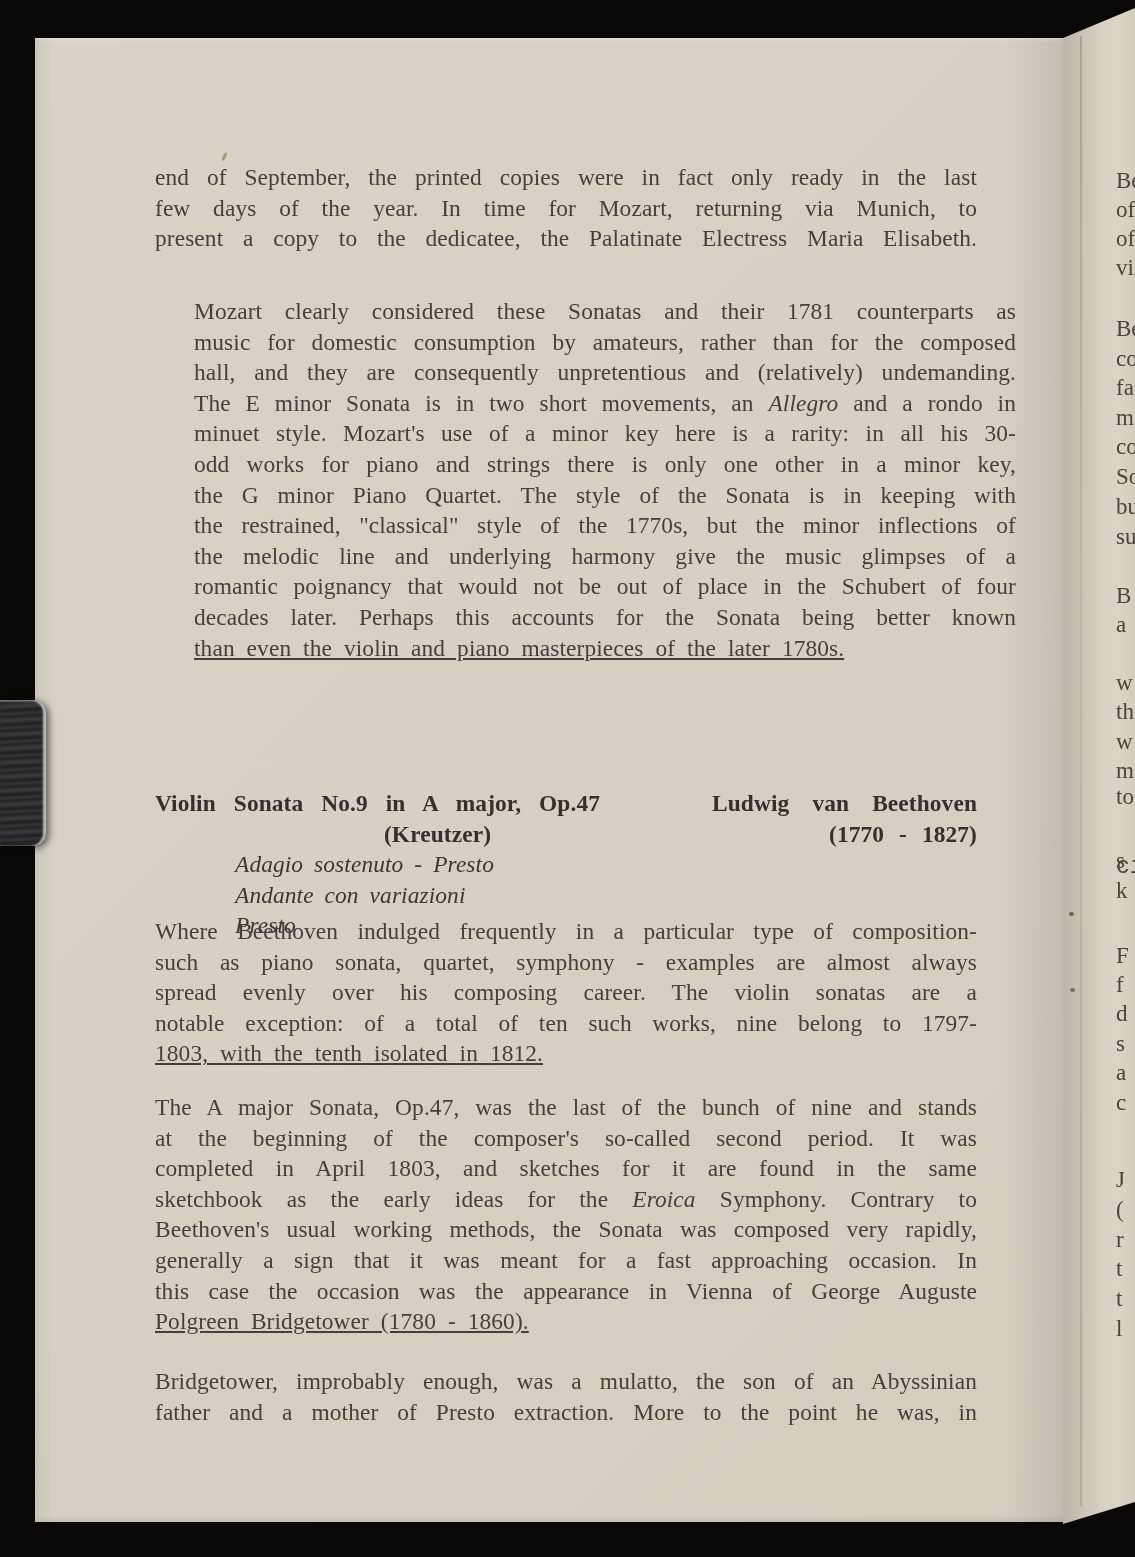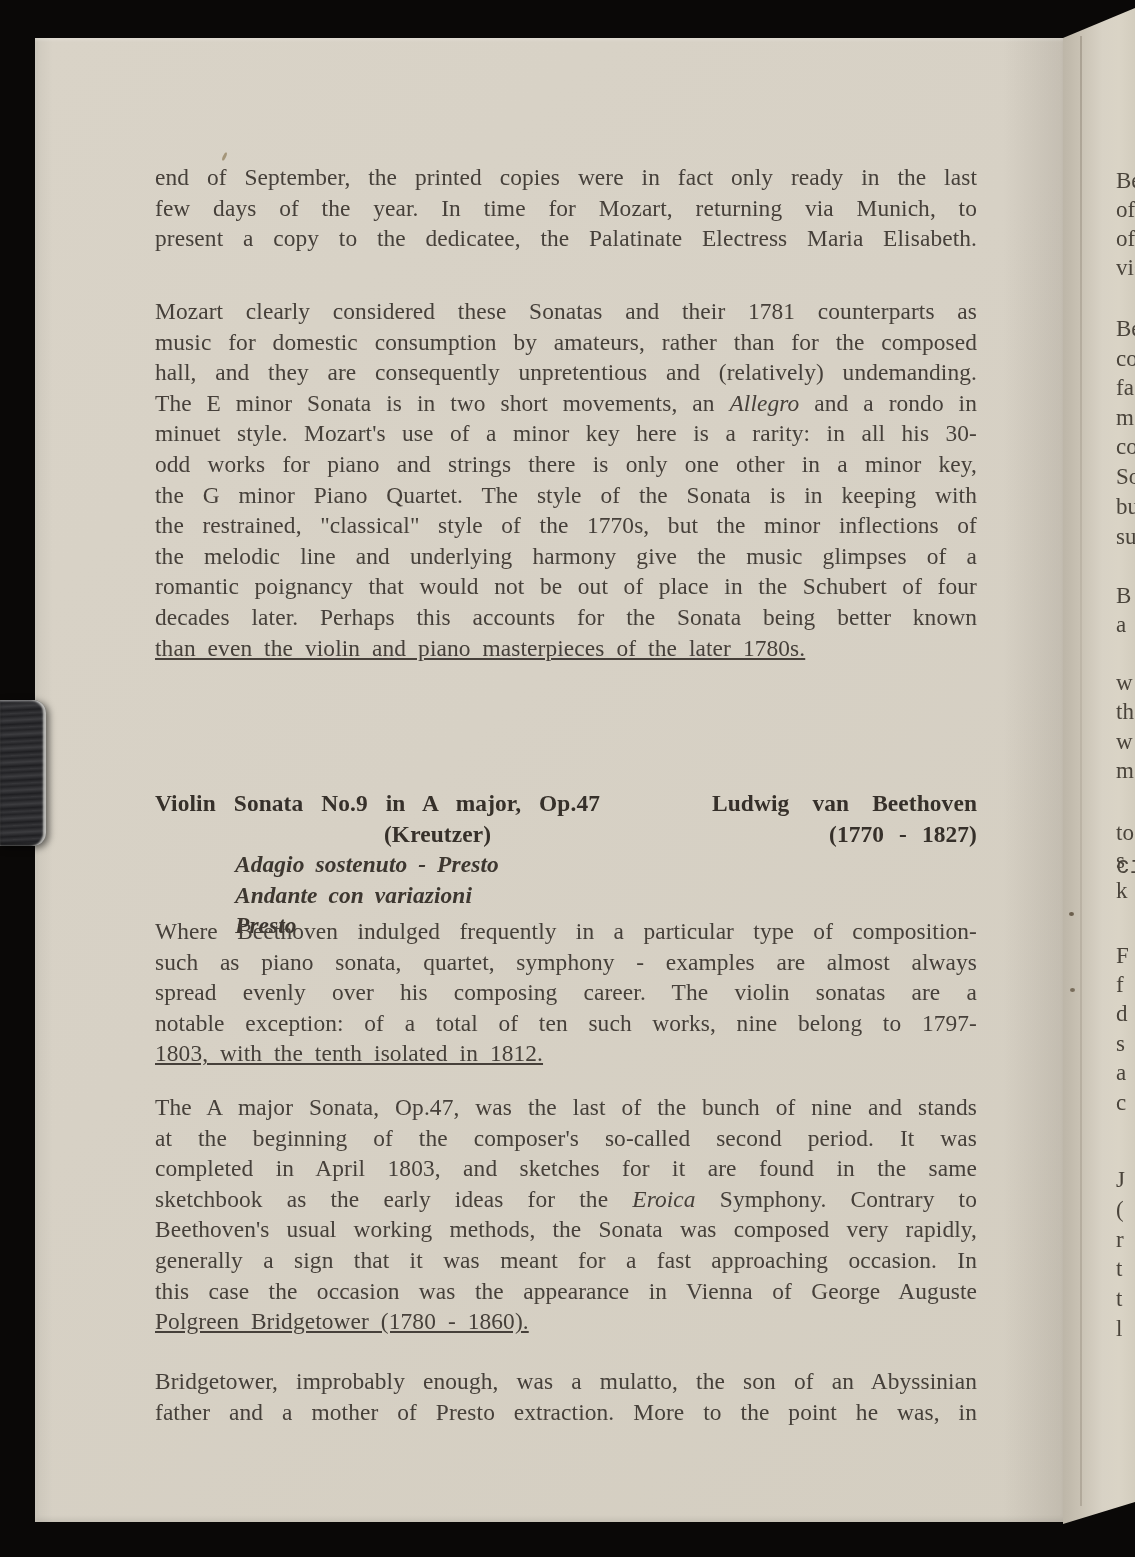--- a/index.html
+++ b/index.html
@@ -12,33 +12,33 @@
   
   .page-main{position:absolute;left:35px;top:38px;width:1030px;height:1484px;
     background:
       linear-gradient(90deg, rgba(0,0,0,0.05) 0, rgba(0,0,0,0) 18px),
       linear-gradient(90deg, rgba(0,0,0,0) 94%, rgba(58,48,38,0.12) 100%),
       linear-gradient(135deg, #d9d3c7 0%, #d7d1c5 45%, #d4cec1 100%);
     box-shadow: inset 0 2px 3px rgba(255,255,255,0.25), inset 0 -3px 5px rgba(0,0,0,0.08);}
   .textcol{position:absolute;left:120px;top:0;width:822px;height:100%;color:var(--ink);
     font-size:23.4px;line-height:30.6px;letter-spacing:0.1px;}
   .para{position:absolute;left:0;width:822px;}
-  .pos-p1{top:124px;} .pos-p2{top:258px;} .pos-h{top:702px;}
+  .pos-p1{top:124px;} .pos-p2{top:258px;margin-left:39px;} .pos-h{top:702px;}
   .pos-p3{top:878px;} .pos-p4{top:1054px;} .pos-p5{top:1328px;}
   .tline{text-align:justify;text-align-last:justify;white-space:normal;}
   .tline.last{text-align-last:left;}
   .tline.last.spread{word-spacing:6px;text-decoration:underline;}
   
   .heading{font-weight:bold;color:var(--ink-bold);margin-top:48px;}
   .h-row{display:flex;justify-content:space-between;line-height:30.6px;}
   .h-title{width:445px;text-align:justify;text-align-last:justify;}
   .h-comp{width:265px;text-align:justify;text-align-last:justify;}
   .h-sub{width:445px;text-align:center;text-indent:120px;}
   .h-dates{width:265px;text-align:right;word-spacing:9px;}
-  .movements{margin-left:80px;font-style:italic;font-weight:bold;color:#3d3730;word-spacing:5px;}
+  .movements{margin-left:80px;font-style:italic;font-weight:normal;color:#3d3730;word-spacing:5px;}
   .movements .tline{text-align:left;text-align-last:left;}
   
   .page-facing{position:absolute;left:1063px;top:6px;width:72px;height:1524px;
     background:linear-gradient(90deg,#bdb6a8 0%,#c8c1b3 22%,#d8d2c5 55%,#dad4c6 78%,#d3cdbe 100%);
     clip-path:polygon(0 32px,72px 2px,72px 1496px,0 1518px);}
   .page-facing .crease{position:absolute;left:17px;top:30px;width:2px;height:1470px;
     background:linear-gradient(180deg,rgba(90,78,62,0.28),rgba(90,78,62,0.10) 40%,rgba(90,78,62,0.22));}
   .fragments{position:absolute;left:1116px;top:0;width:19px;height:1557px;overflow:hidden;}
   .fragment{position:absolute;left:0;font-size:23px;line-height:26px;color:#4a443b;white-space:nowrap;}
   
@@ -144,21 +144,21 @@
       <span class="fragment" style="top: 434px;">co</span>
       <span class="fragment" style="top: 464px;">So</span>
       <span class="fragment" style="top: 494px;">bu</span>
       <span class="fragment" style="top: 524px;">su</span>
       <span class="fragment" style="top: 583px;">B</span>
       <span class="fragment" style="top: 612px;">a</span>
       <span class="fragment" style="top: 670px;">w</span>
       <span class="fragment" style="top: 699px;">th</span>
       <span class="fragment" style="top: 729px;">w</span>
       <span class="fragment" style="top: 758px;">m</span>
-      <span class="fragment" style="top: 820px;">to</span>
+      <span class="fragment" style="top: 784px;">to</span>
       <span class="fragment" style="top: 854px; font-family: Liberation Mono, monospace;">ci</span>
       <span class="fragment" style="top: 848px;">s</span>
       <span class="fragment" style="top: 878px;">k</span>
       <span class="fragment" style="top: 943px;">F</span>
       <span class="fragment" style="top: 972px;">f</span>
       <span class="fragment" style="top: 1001px;">d</span>
       <span class="fragment" style="top: 1031px;">s</span>
       <span class="fragment" style="top: 1060px;">a</span>
       <span class="fragment" style="top: 1090px;">c</span>
       <span class="fragment" style="top: 1167px;">J</span>

